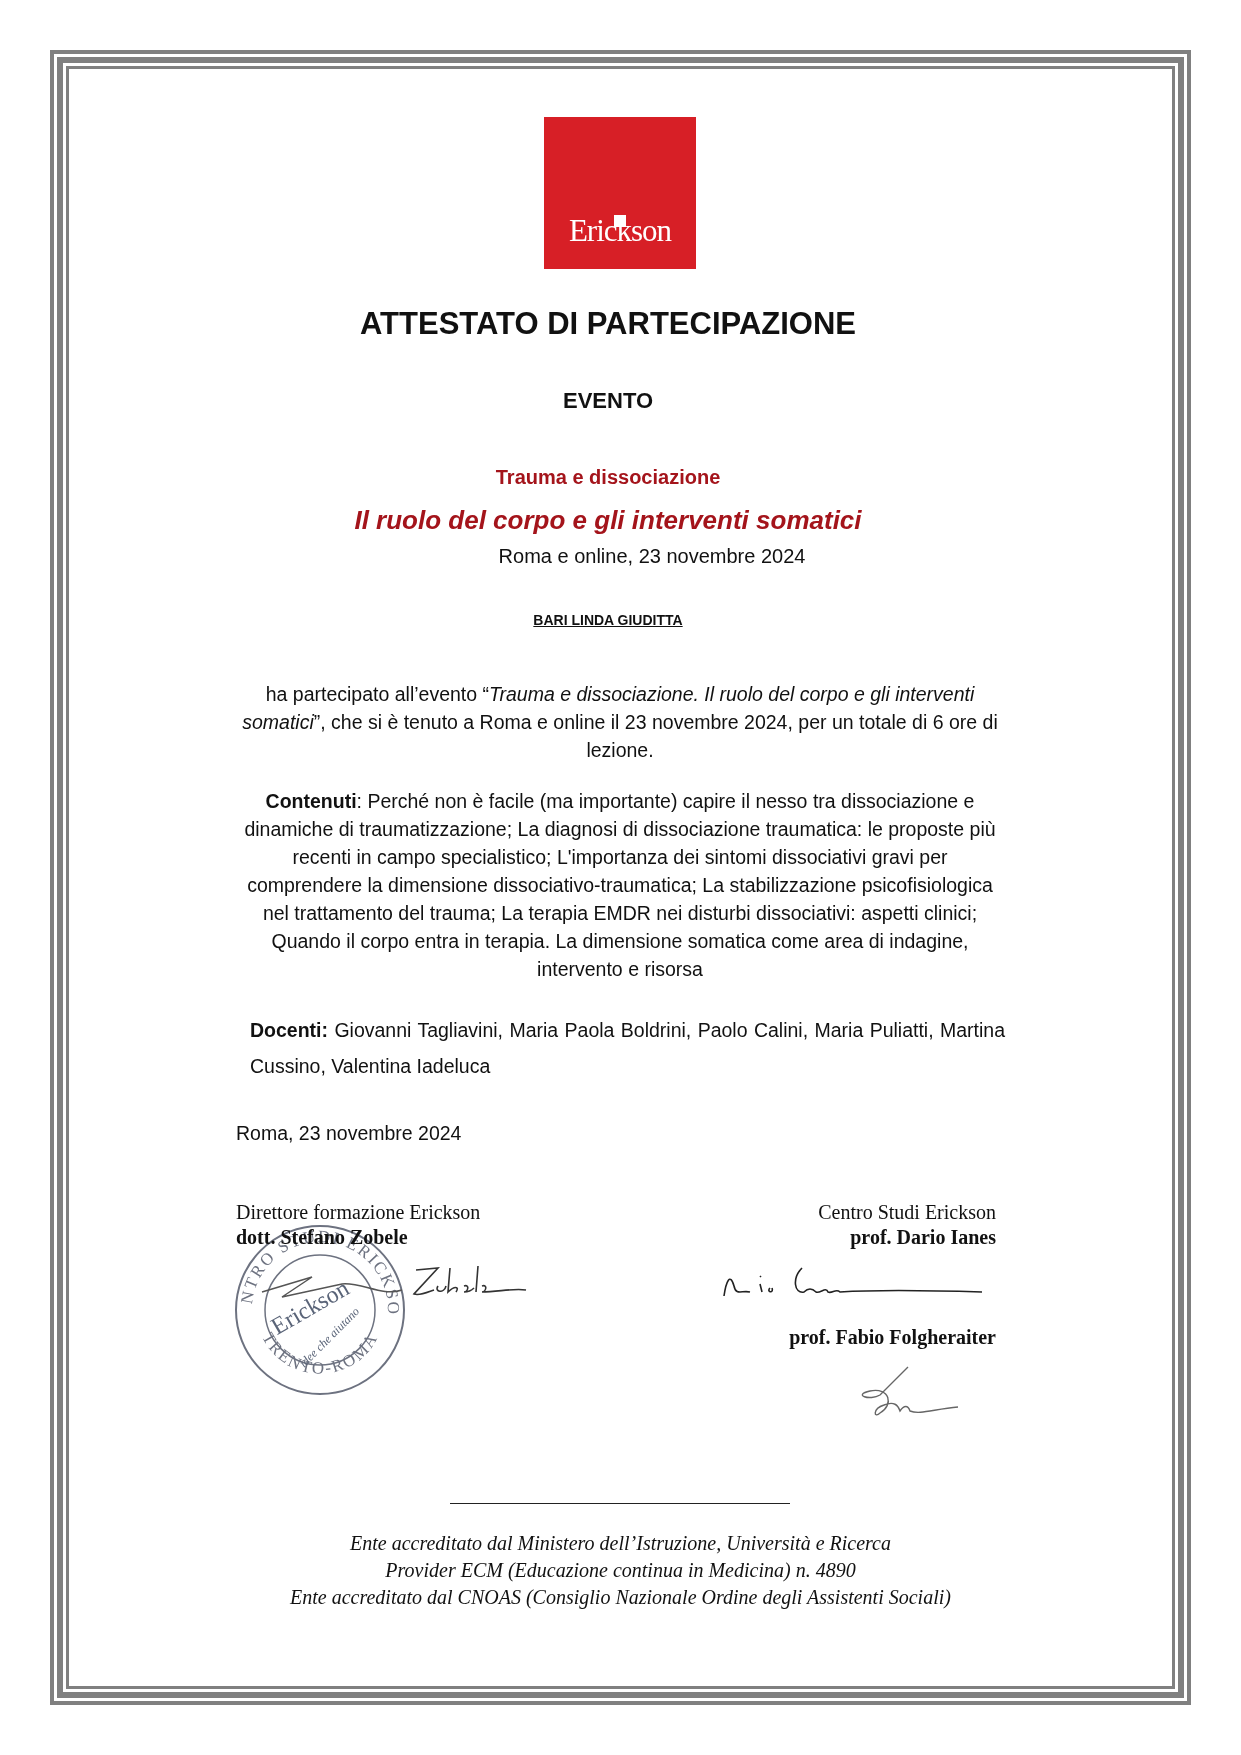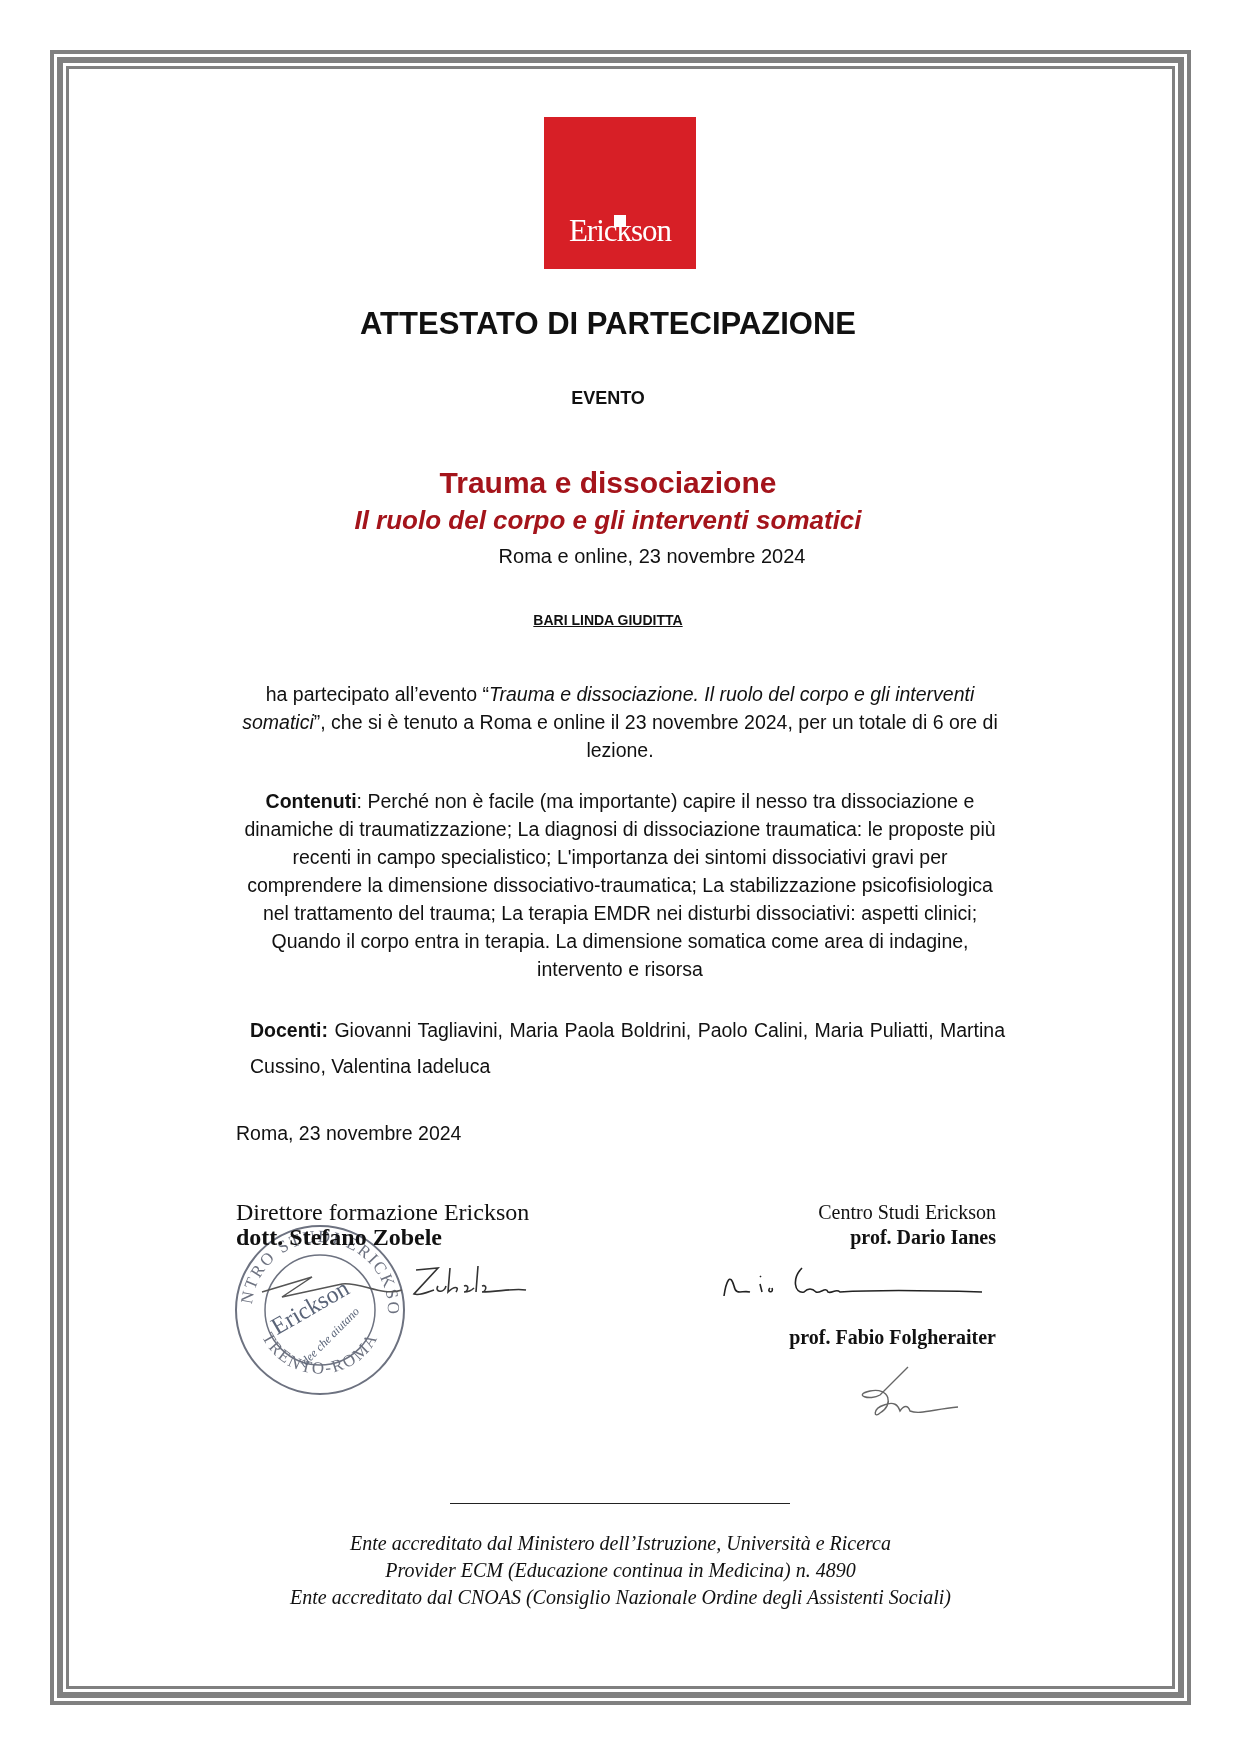--- a/index.html
+++ b/index.html
@@ -8,36 +8,36 @@
     .frame-outer { left: 50px; top: 50px; width: 1141px; height: 1655px; border-width: 4px; }
     .frame-mid { left: 57px; top: 57px; width: 1127px; height: 1641px; border-width: 6px; }
     .frame-inner { left: 66px; top: 66px; width: 1109px; height: 1623px; border-width: 3px; }
 
     .logo { position: absolute; left: 544px; top: 117px; width: 152px; height: 152px; background: #d71f26; }
     .logo-word { position: absolute; left: 0; right: 0; bottom: 20px; text-align: center; color: #fff; font-family: "Liberation Serif", serif; font-size: 31px; letter-spacing: -1px; }
     .logo-square { position: absolute; left: 70px; top: 98px; width: 12px; height: 12px; background: #fff; }
 
     .center { position: absolute; left: 0; width: 1216px; text-align: center; }
     .title { top: 306px; font-size: 31px; font-weight: bold; }
-    .evento { top: 388px; font-size: 18px; font-weight: bold; }
-    .event-title { top: 466px; font-size: 30px; font-weight: bold; color: #a4141b; }
+    .evento { top: 388px; font-size: 22px; font-weight: bold; }
+    .event-title { top: 466px; font-size: 20px; font-weight: bold; color: #a4141b; }
     .event-subtitle { top: 505px; font-size: 26px; font-weight: bold; font-style: italic; color: #a4141b; }
     .event-place { top: 545px; font-size: 20px; margin-left: 44px; }
     .participant { top: 612px; font-size: 14px; font-weight: bold; text-decoration: underline; }
 
     .para { position: absolute; left: 240px; width: 760px; text-align: center; font-size: 19.5px; line-height: 28px; }
     .intro { top: 680px; }
     .contents { top: 787px; }
     .teachers { position: absolute; left: 250px; width: 755px; top: 1012px; font-size: 19.5px; line-height: 36px; text-align: justify; }
     b.lbl { font-weight: bold; }
 
     .date { position: absolute; left: 236px; top: 1122px; font-size: 19.5px; }
 
     .serif { font-family: "Liberation Serif", serif; }
-    .sig-left { position: absolute; left: 236px; top: 1200px; font-size: 24px; line-height: 25px; }
+    .sig-left { position: absolute; left: 236px; top: 1200px; font-size: 20px; line-height: 25px; }
     .sig-right { position: absolute; right: 245px; top: 1200px; font-size: 20px; line-height: 25px; text-align: right; }
     .sig-right2 { position: absolute; right: 245px; top: 1326px; font-size: 20px; font-weight: bold; text-align: right; }
 
     .stamp { position: absolute; left: 232px; top: 1222px; width: 176px; height: 176px; }
     .signature { position: absolute; }
 
     .divider { position: absolute; left: 450px; top: 1503px; width: 340px; height: 1px; background: #222; }
     .footer { position: absolute; left: 0; width: 1241px; text-align: center; font-family: "Liberation Serif", serif; font-style: italic; font-size: 20px; line-height: 27px; top: 1530px; }
   </style>
 </head>

